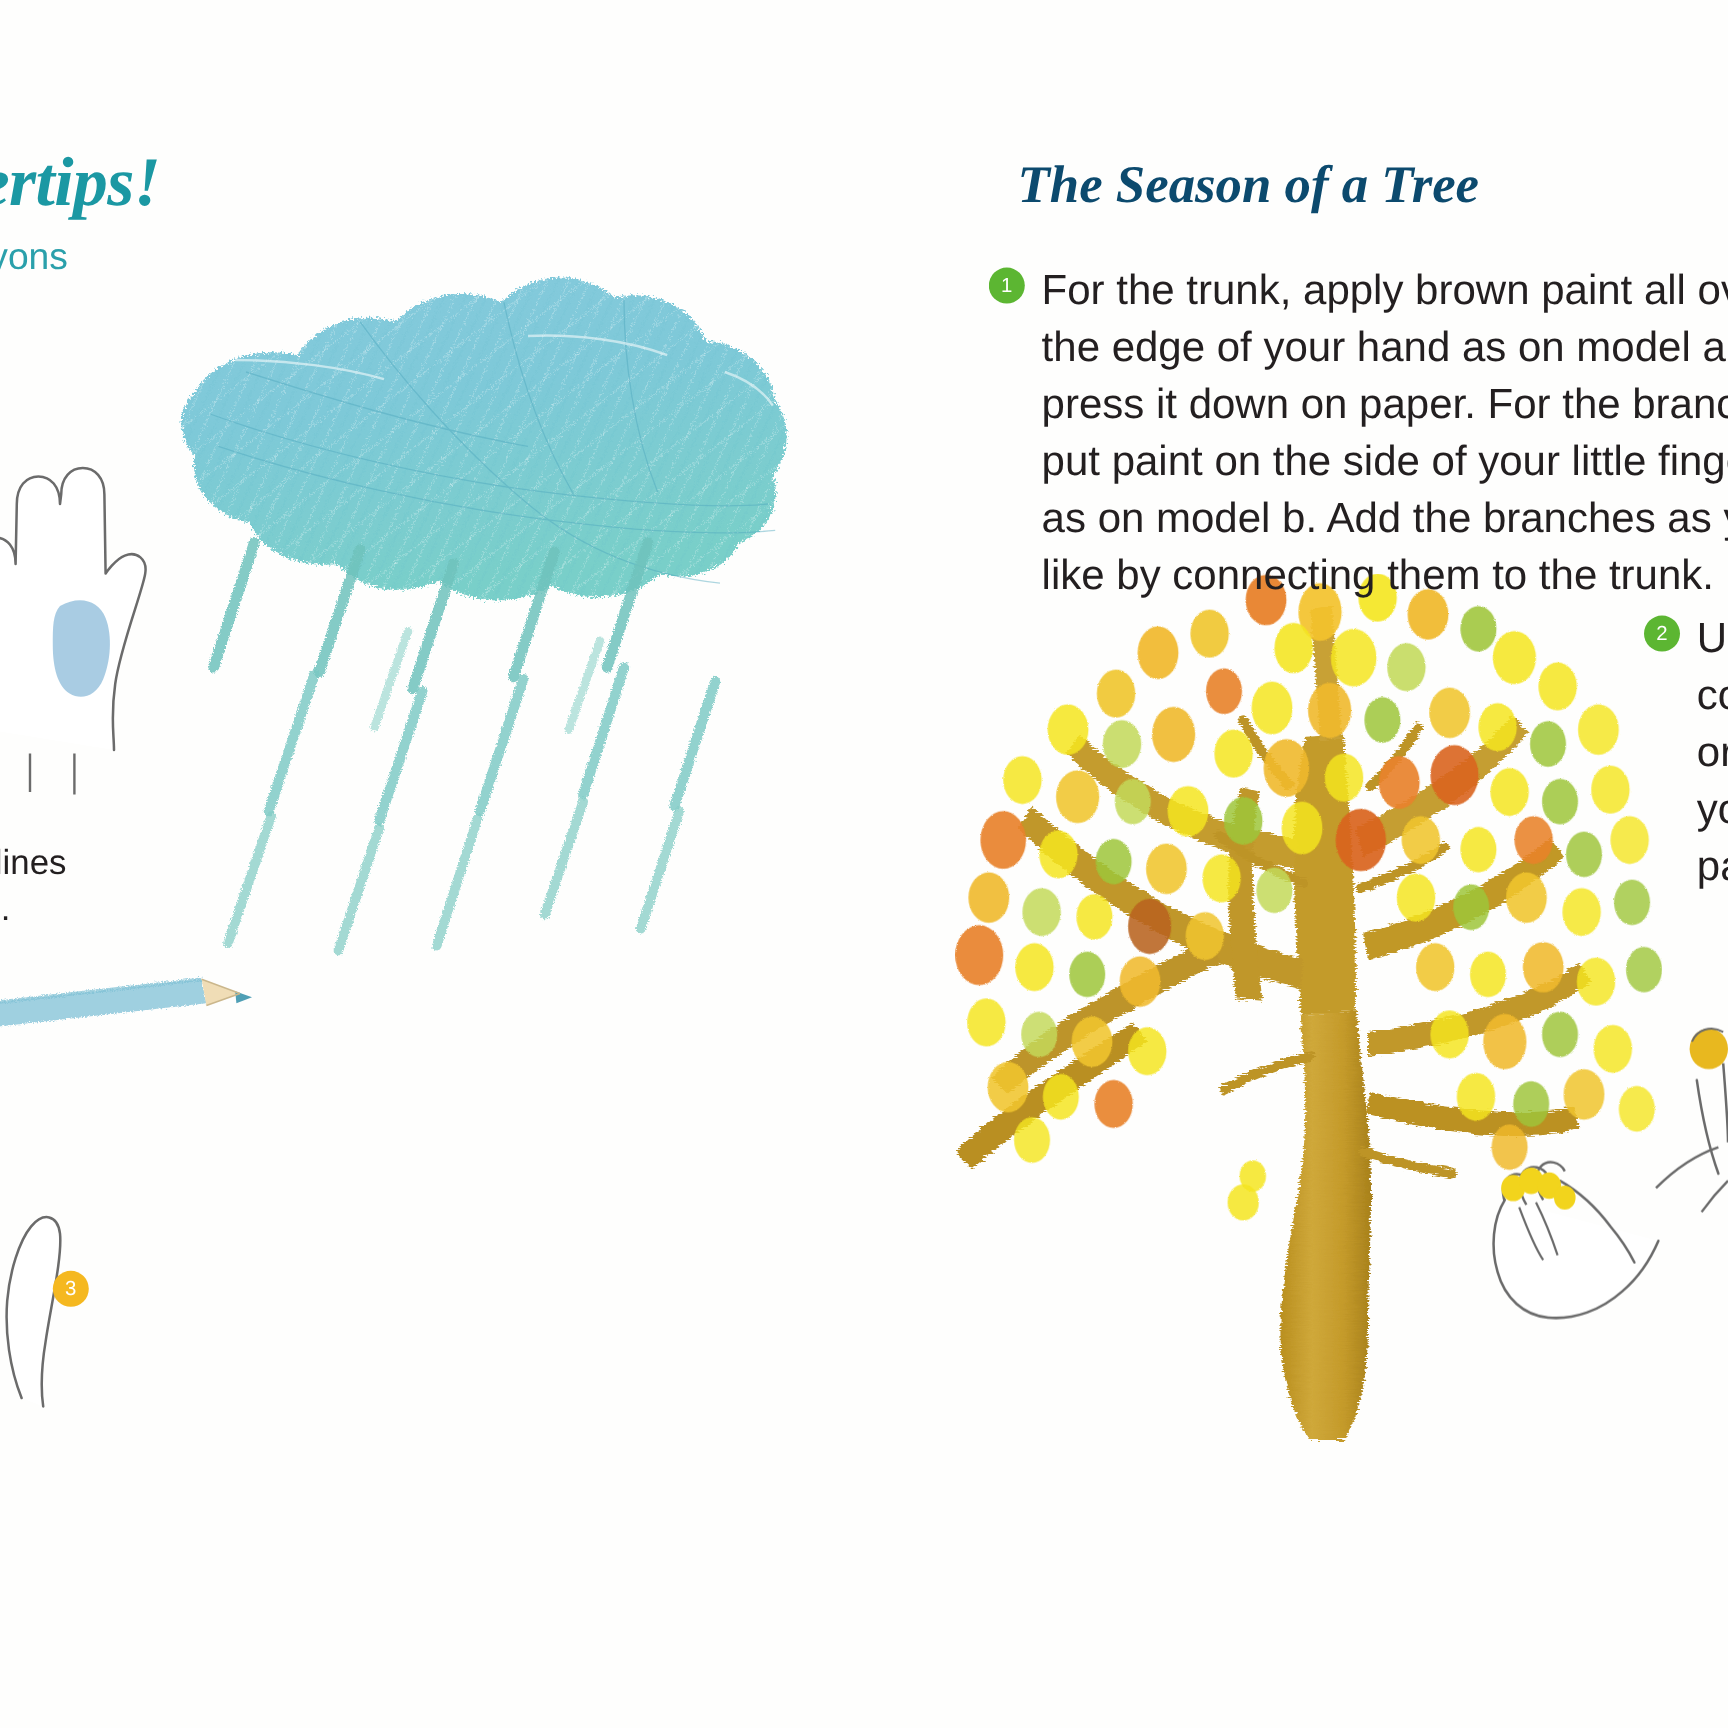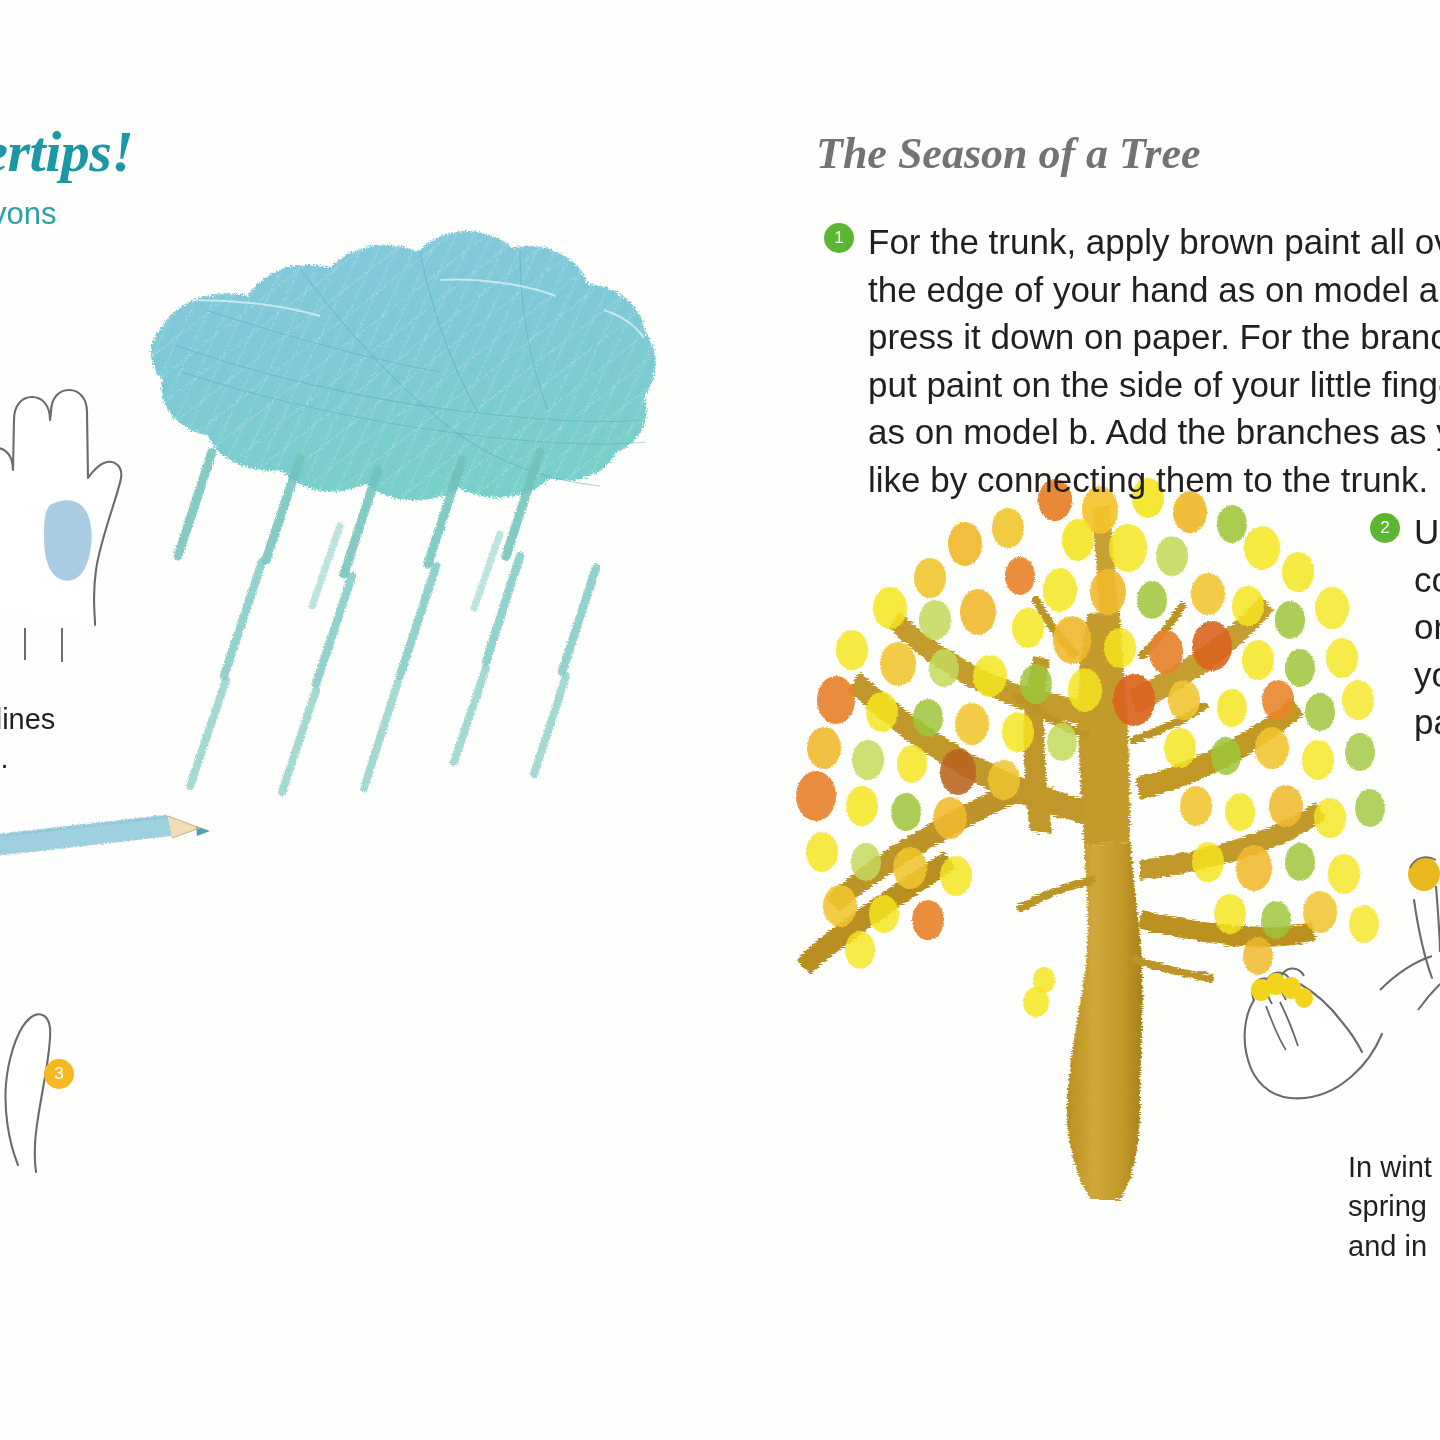--- a/index.html
+++ b/index.html
@@ -30,26 +30,26 @@
   }
   .subtitle-left {
     position: absolute;
     left: -52px; top: 196px;
     font-size: 31px;
     color: #2aa0ab;
     white-space: nowrap;
   }
   .title-right {
     position: absolute;
-    left: 816px; top: 128px;
+    left: 848px; top: 128px;
     font-family: "Liberation Serif", serif;
     font-style: italic;
     font-weight: bold;
     font-size: 44px;
-    color: #737373;
+    color: #0c4a6e;
     white-space: nowrap;
     letter-spacing: 0px;
   }
 
   .step {
     position: absolute;
     display: flex;
     align-items: flex-start;
   }
   .badge {
@@ -465,17 +465,14 @@
 
   <div class="step" id="step2">
     <div class="badge green">2</div>
     <div class="step-text">U
 co
 or
 yo
 pa</div>
   </div>
 
-  <div class="plain-text" id="caption-bottom-right">In wint
-spring
-and in</div>
 
 </div>
 
 </body></html>

